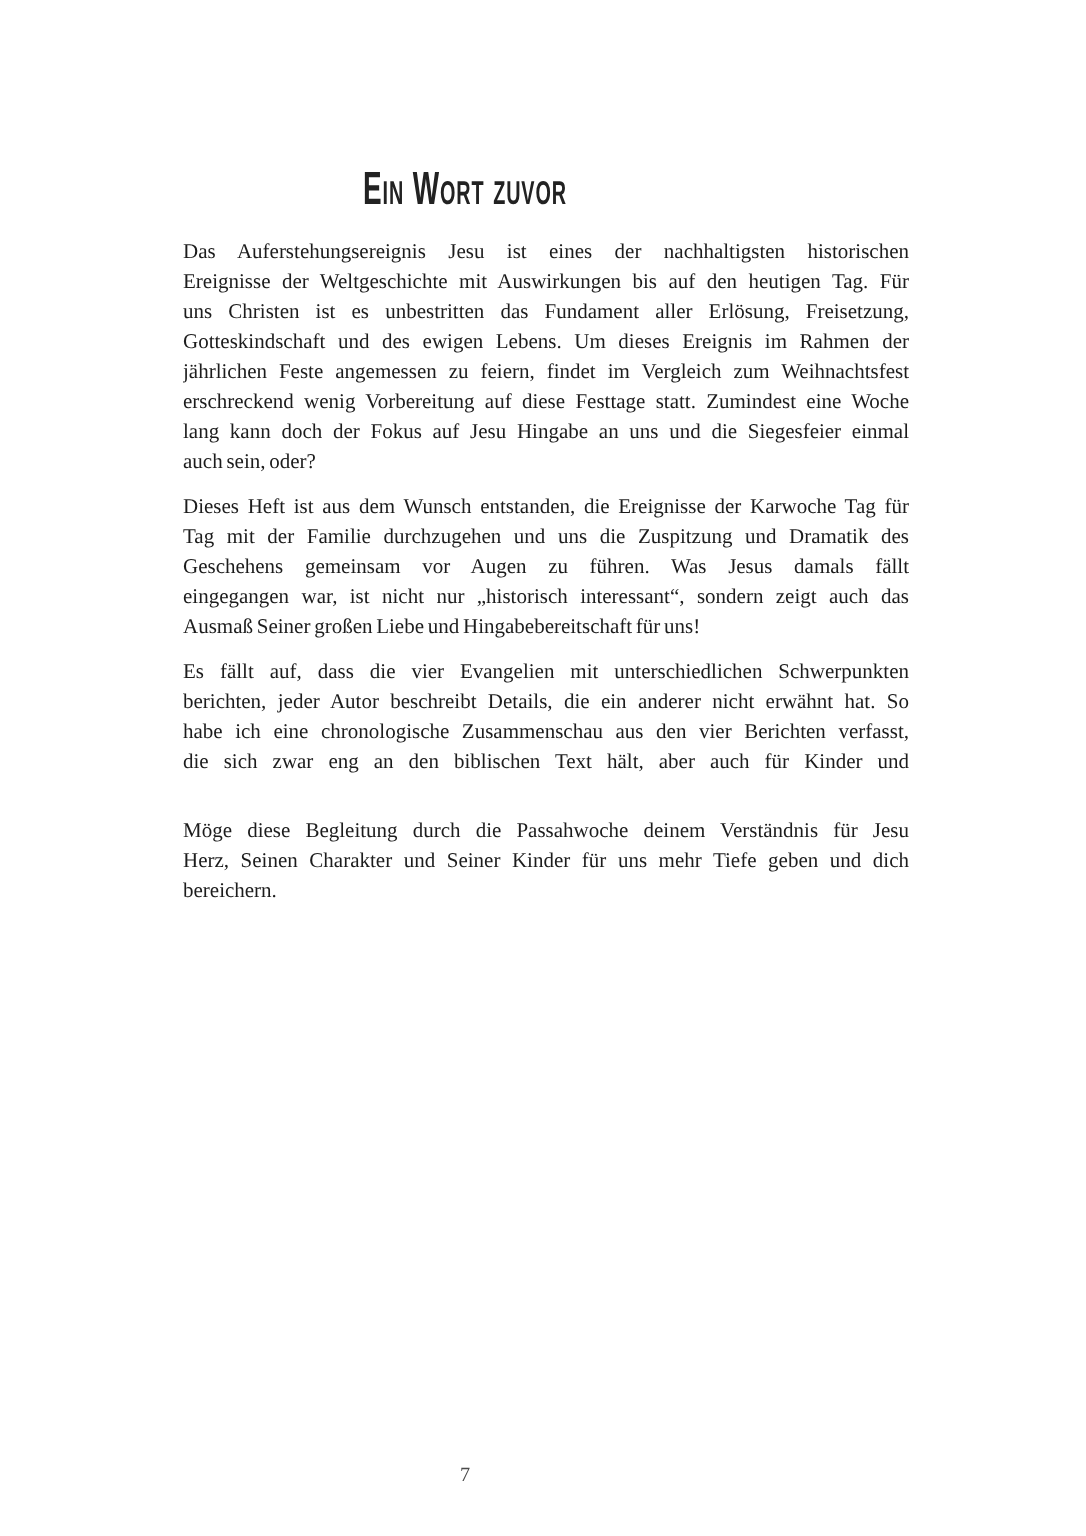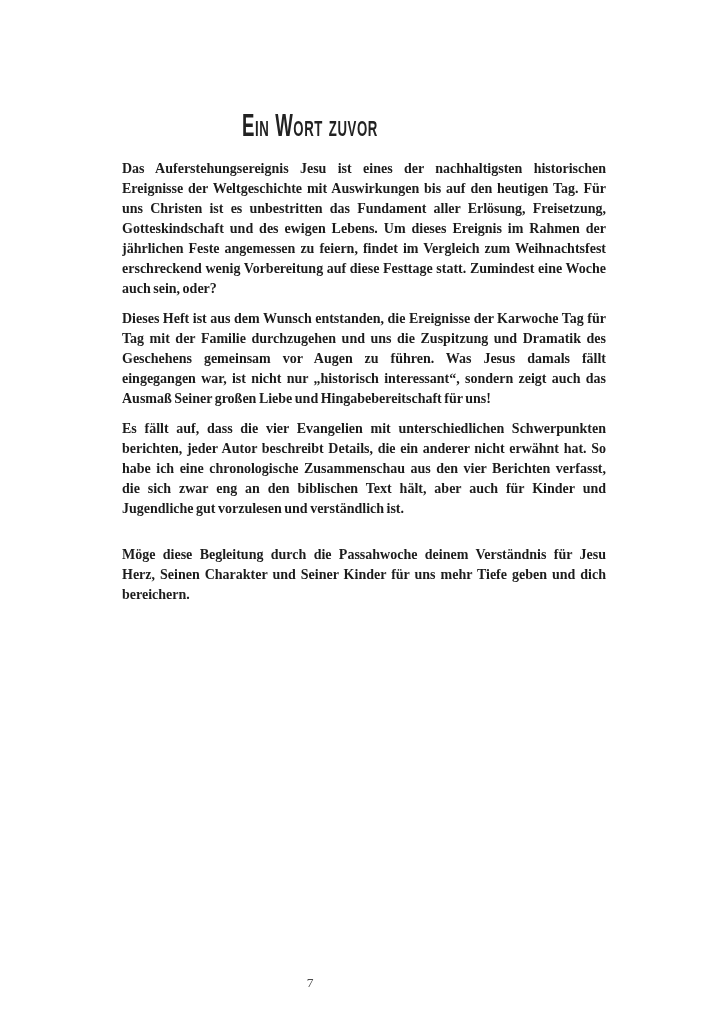--- a/index.html
+++ b/index.html
@@ -34,21 +34,20 @@
     transform-origin: 50% 50%;
   }
   .content {
     position: absolute;
     top: 159px;
     left: 122px;
     width: 484px;
   }
   .paragraph {
     margin: 0 0 10px 0;
-    font-weight: bold;
   }
   .paragraph:last-child {
     margin-top: 26px;
   }
   .line {
     height: 20px;
     line-height: 20px;
     font-size: 14px;
     overflow: hidden;
     text-align: justify;
@@ -76,35 +75,35 @@
   <h1 class="title">Ein Wort zuvor</h1>
 
   <div class="content">
       <div class="paragraph">
         <div class="line">Das Auferstehungsereignis Jesu ist eines der nachhaltigsten historischen</div>
         <div class="line">Ereignisse der Weltgeschichte mit Auswirkungen bis auf den heutigen Tag. Für</div>
         <div class="line">uns Christen ist  es unbestritten das Fundament aller Erlösung, Freisetzung,</div>
         <div class="line">Gotteskindschaft und des ewigen Lebens. Um dieses Ereignis im Rahmen der</div>
         <div class="line">jährlichen Feste angemessen zu feiern, findet im Vergleich zum Weihnachtsfest</div>
         <div class="line">erschreckend wenig Vorbereitung auf diese Festtage statt. Zumindest eine Woche</div>
+        <div class="line">lang kann doch der Fokus auf Jesu Hingabe an uns und die Siegesfeier einmal</div>
         <div class="line last">auch sein, oder?</div>
       </div>
       <div class="paragraph">
         <div class="line">Dieses Heft ist aus dem Wunsch entstanden, die Ereignisse der Karwoche Tag für</div>
         <div class="line">Tag mit der Familie durchzugehen und uns die Zuspitzung und Dramatik des</div>
         <div class="line">Geschehens gemeinsam vor Augen zu führen. Was Jesus damals fällt</div>
         <div class="line">eingegangen war, ist nicht nur „historisch interessant“, sondern zeigt auch das</div>
         <div class="line last">Ausmaß Seiner großen Liebe und Hingabebereitschaft für uns!</div>
       </div>
       <div class="paragraph">
         <div class="line">Es fällt auf, dass die vier Evangelien mit unterschiedlichen Schwerpunkten</div>
         <div class="line">berichten, jeder Autor beschreibt Details, die ein anderer nicht erwähnt hat. So</div>
         <div class="line">habe ich eine chronologische Zusammenschau aus den vier Berichten verfasst,</div>
         <div class="line">die sich zwar eng an den biblischen Text hält, aber auch für Kinder und</div>
-        <div class="line last">Jugendliche gut vorzulesen und verständlich ist.</div>
       </div>
       <div class="paragraph">
         <div class="line">Möge diese Begleitung durch die Passahwoche deinem Verständnis für Jesu</div>
         <div class="line">Herz, Seinen Charakter und Seiner Kinder für uns mehr Tiefe geben und dich</div>
         <div class="line last">bereichern.</div>
       </div>
     </div>
 
   <div class="footer">7</div>
 </div>

